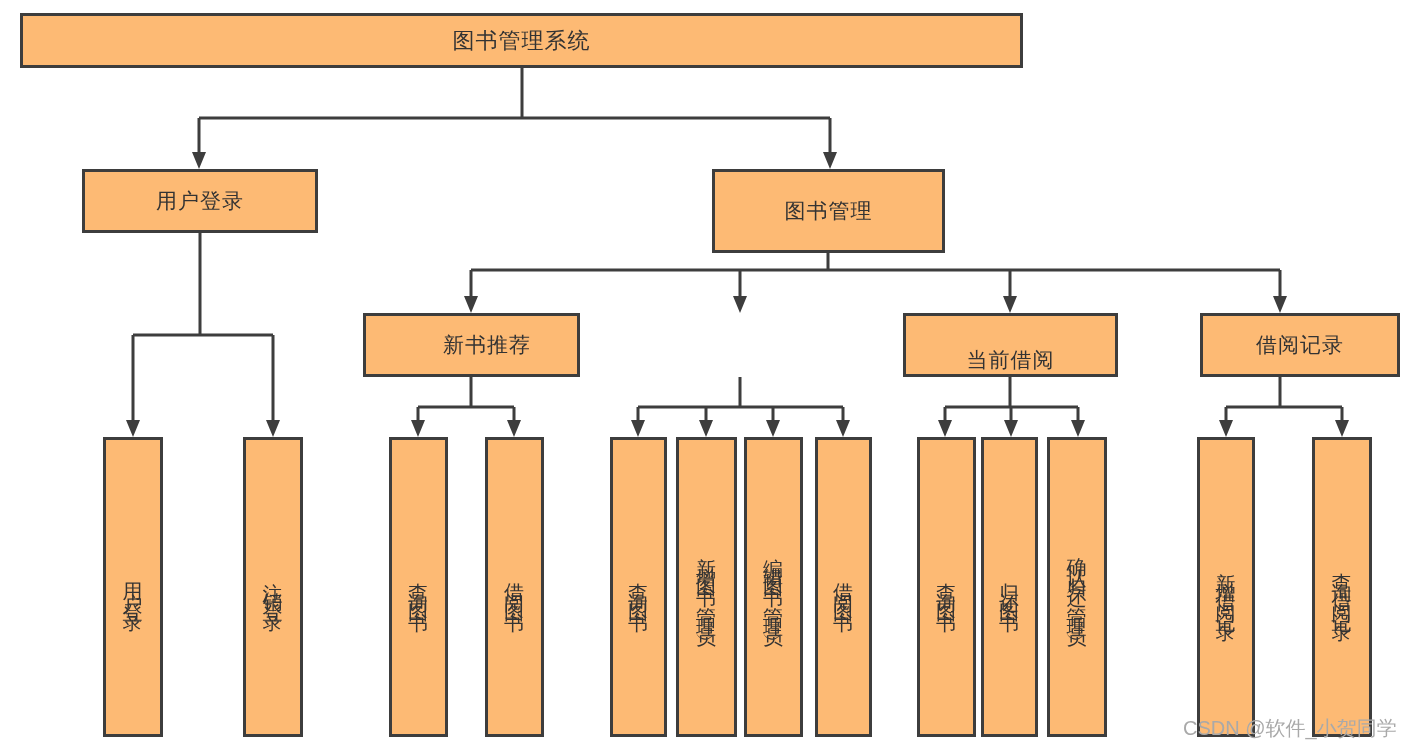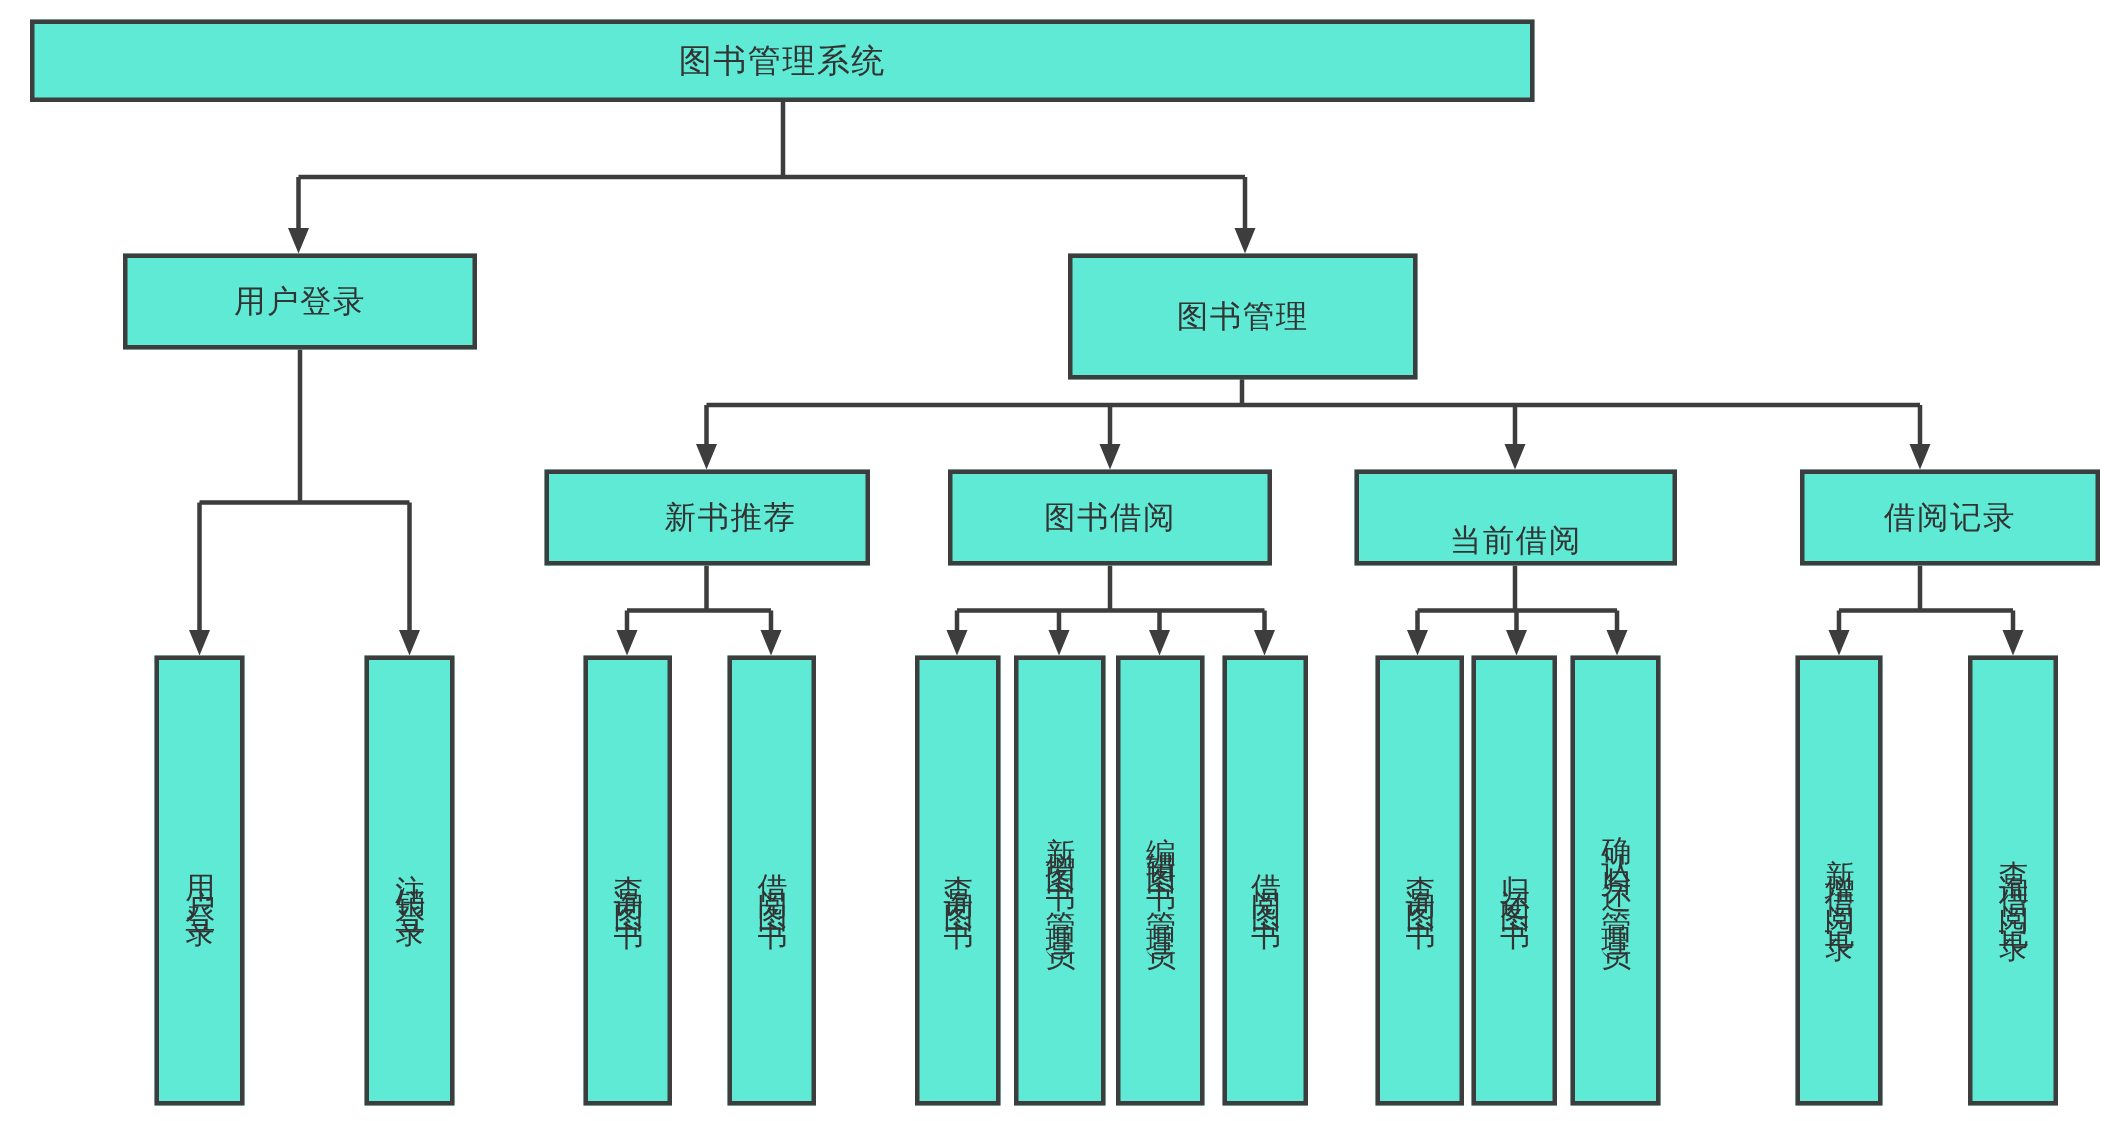--- a/index.html
+++ b/index.html
@@ -9,21 +9,21 @@
     font-family:"Liberation Sans", sans-serif;
     position:relative;
     overflow:hidden;
   }
   .stage{position:absolute;inset:0;width:1405px;height:747px;}
   svg.connectors{position:absolute;left:0;top:0;width:1405px;height:747px;}
   .box{
     position:absolute;
     box-sizing:border-box;
     border:3px solid #3d3d3d;
-    background:#5eead4;
+    background:#fdba74;
     display:flex;
     align-items:center;
     justify-content:center;
     color:#333333;
     text-align:center;
   }
   .h-box{font-size:21px;letter-spacing:1px;}
   .root-box{left:20px;top:13px;width:1003px;height:55px;font-size:22px;}
   .l2-login{left:82px;top:169px;width:236px;height:64px;}
   .l2-mgmt{left:712px;top:169px;width:233px;height:84px;}
@@ -103,23 +103,20 @@
   <div class="box h-box l2-login">
     <span>用户登录</span>
   </div>
   <div class="box h-box l2-mgmt">
     <span>图书管理</span>
   </div>
 
   <div class="box h-box l3 l3-a">
     <span>新书推荐</span>
   </div>
-  <div class="box h-box l3 l3-b">
-    <span>图书借阅</span>
-  </div>
   <div class="box h-box l3 l3-c">
     <span>当前借阅</span>
   </div>
   <div class="box h-box l3 l3-d">
     <span>借阅记录</span>
   </div>
 
   <div class="box leaf lf1">
     <span>用户登录</span>
   </div>
@@ -157,13 +154,14 @@
     <span>确认归还（管理员）</span>
   </div>
 
   <div class="box leaf lf12">
     <span>新增借阅记录</span>
   </div>
   <div class="box leaf lf13">
     <span>查询借阅记录</span>
   </div>
 
+  <div class="watermark">CSDN @软件_小贺同学</div>
 </div>
 
 </body></html>

